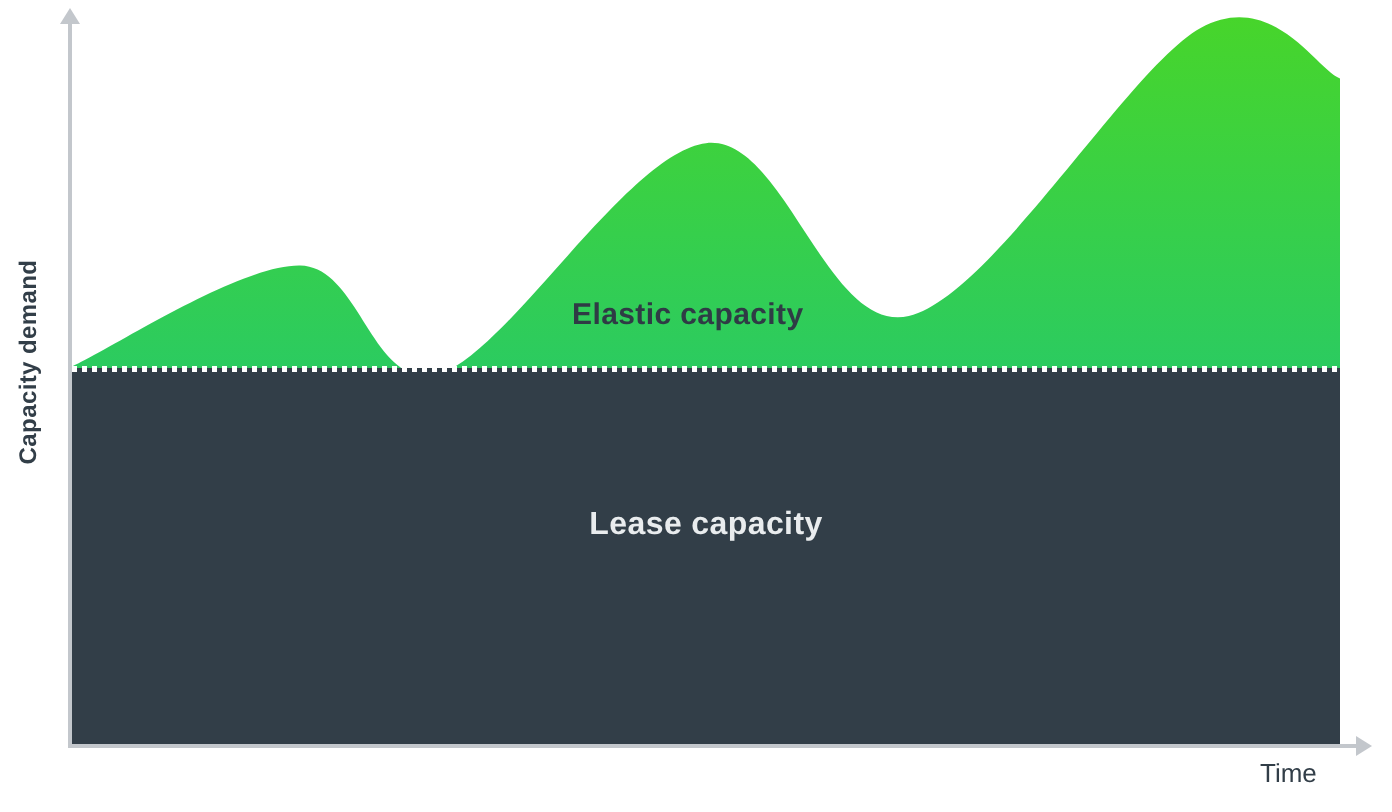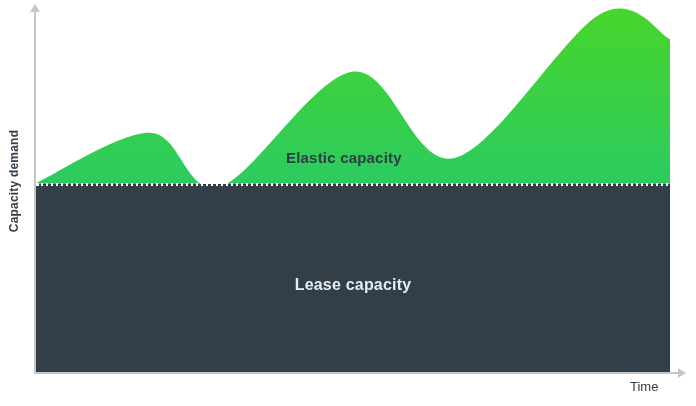--- a/index.html
+++ b/index.html
@@ -16,21 +16,21 @@
   .x-axis-line{left:34px;top:372px;width:646px;height:2px;background:#c3c7cc;}
   .x-axis-arrow{left:678px;top:368px;width:0;height:0;
     border-top:5px solid transparent;border-bottom:5px solid transparent;
     border-left:8px solid #c3c7cc;}
   
   .elastic-svg{left:36px;top:0px;width:634px;height:186px;display:block;}
   .lease-rect{left:36px;top:184px;width:634px;height:190px;background:#323e48;}
   .threshold{left:36px;top:183px;width:634px;height:3px;}
   
   .elastic-label{left:286px;top:149px;font-size:15px;font-weight:bold;color:#2f3b45;letter-spacing:0.2px;text-align:right;}
-  .lease-label{left:36px;top:276px;width:634px;text-align:center;font-size:16px;font-weight:bold;color:#e9ecee;letter-spacing:0.2px;}
+  .lease-label{left:36px;top:254px;width:634px;text-align:center;font-size:16px;font-weight:bold;color:#e9ecee;letter-spacing:0.2px;}
   .y-axis-label{left:-41px;top:174px;width:110px;text-align:center;font-size:12px;font-weight:bold;color:#323e48;
     transform:rotate(-90deg);letter-spacing:0.2px;}
   .x-axis-label{left:630px;top:379px;font-size:13px;font-weight:normal;color:#323e48;}
 </style>
 </head>
 <body>
 
 <div class="stage">
 
   <svg class="abs elastic-svg" viewBox="0 0 634 186" preserveAspectRatio="none">

